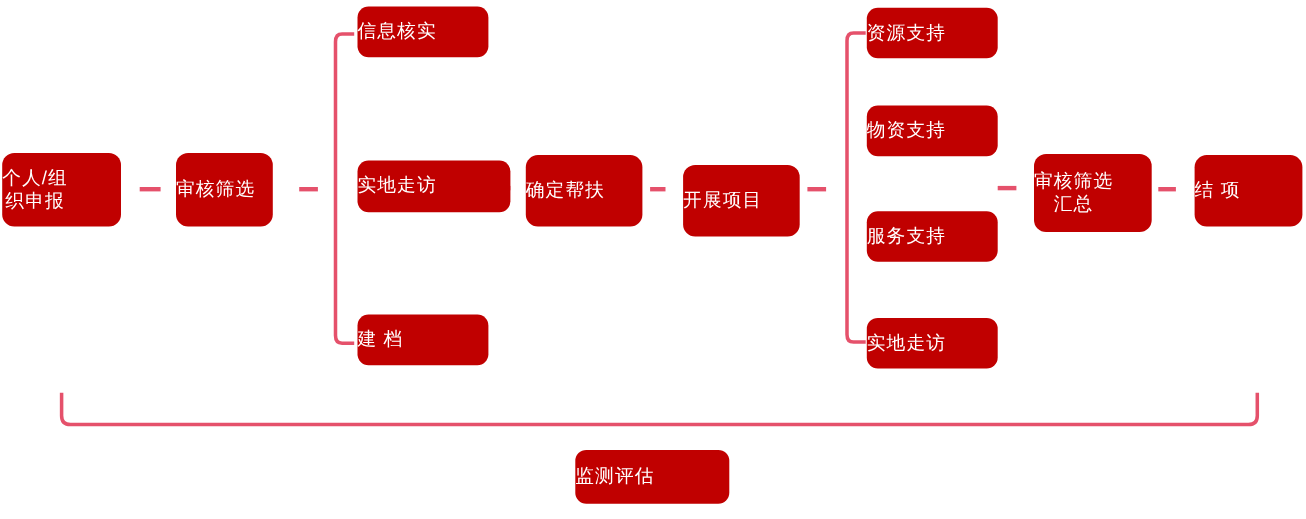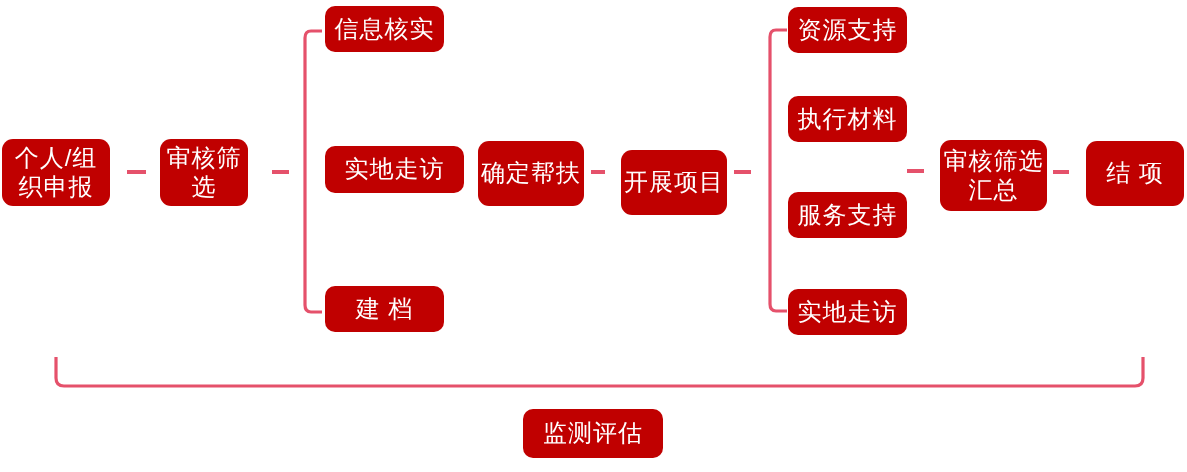--- a/index.html
+++ b/index.html
@@ -27,24 +27,23 @@
   }
   .connectors path.arrow{stroke-width:4;}
   .connectors path.bracket{stroke-width:3.2;}
   .arrowhead{fill:var(--connector);stroke:none !important;}
   .node{
     position:absolute;
     background:var(--node-fill);
     color:var(--node-text);
     display:flex;
     align-items:center;
-    justify-content:center;
     text-align:center;
     border-radius:11px;
-    font-size:24px;
+    font-size:17px;
     letter-spacing:1px;
     line-height:1.2;
   }
   .node span{white-space:pre-line;}
   .node.small{border-radius:10px;}
 </style>
 </head>
 <body>
 
 <div class="canvas">
@@ -96,21 +95,21 @@
 
   <div class="node" style="left:621px;top:150px;width:106px;height:65px">
     <span>开展项目</span>
   </div>
 
   <div class="node small" style="left:788px;top:7px;width:119px;height:46px">
     <span>资源支持</span>
   </div>
 
   <div class="node small" style="left:788px;top:96px;width:119px;height:46px">
-    <span>执行材料</span>
+    <span>物资支持</span>
   </div>
 
   <div class="node small" style="left:788px;top:192px;width:119px;height:46px">
     <span>服务支持</span>
   </div>
 
   <div class="node small" style="left:788px;top:289px;width:119px;height:46px">
     <span>实地走访</span>
   </div>
 

